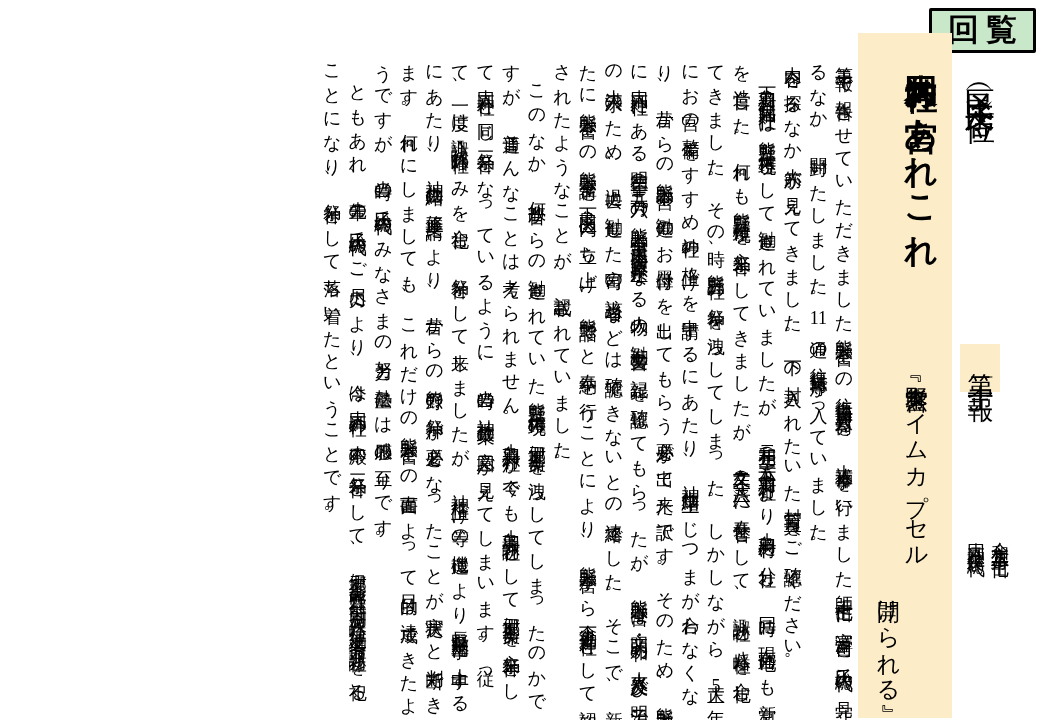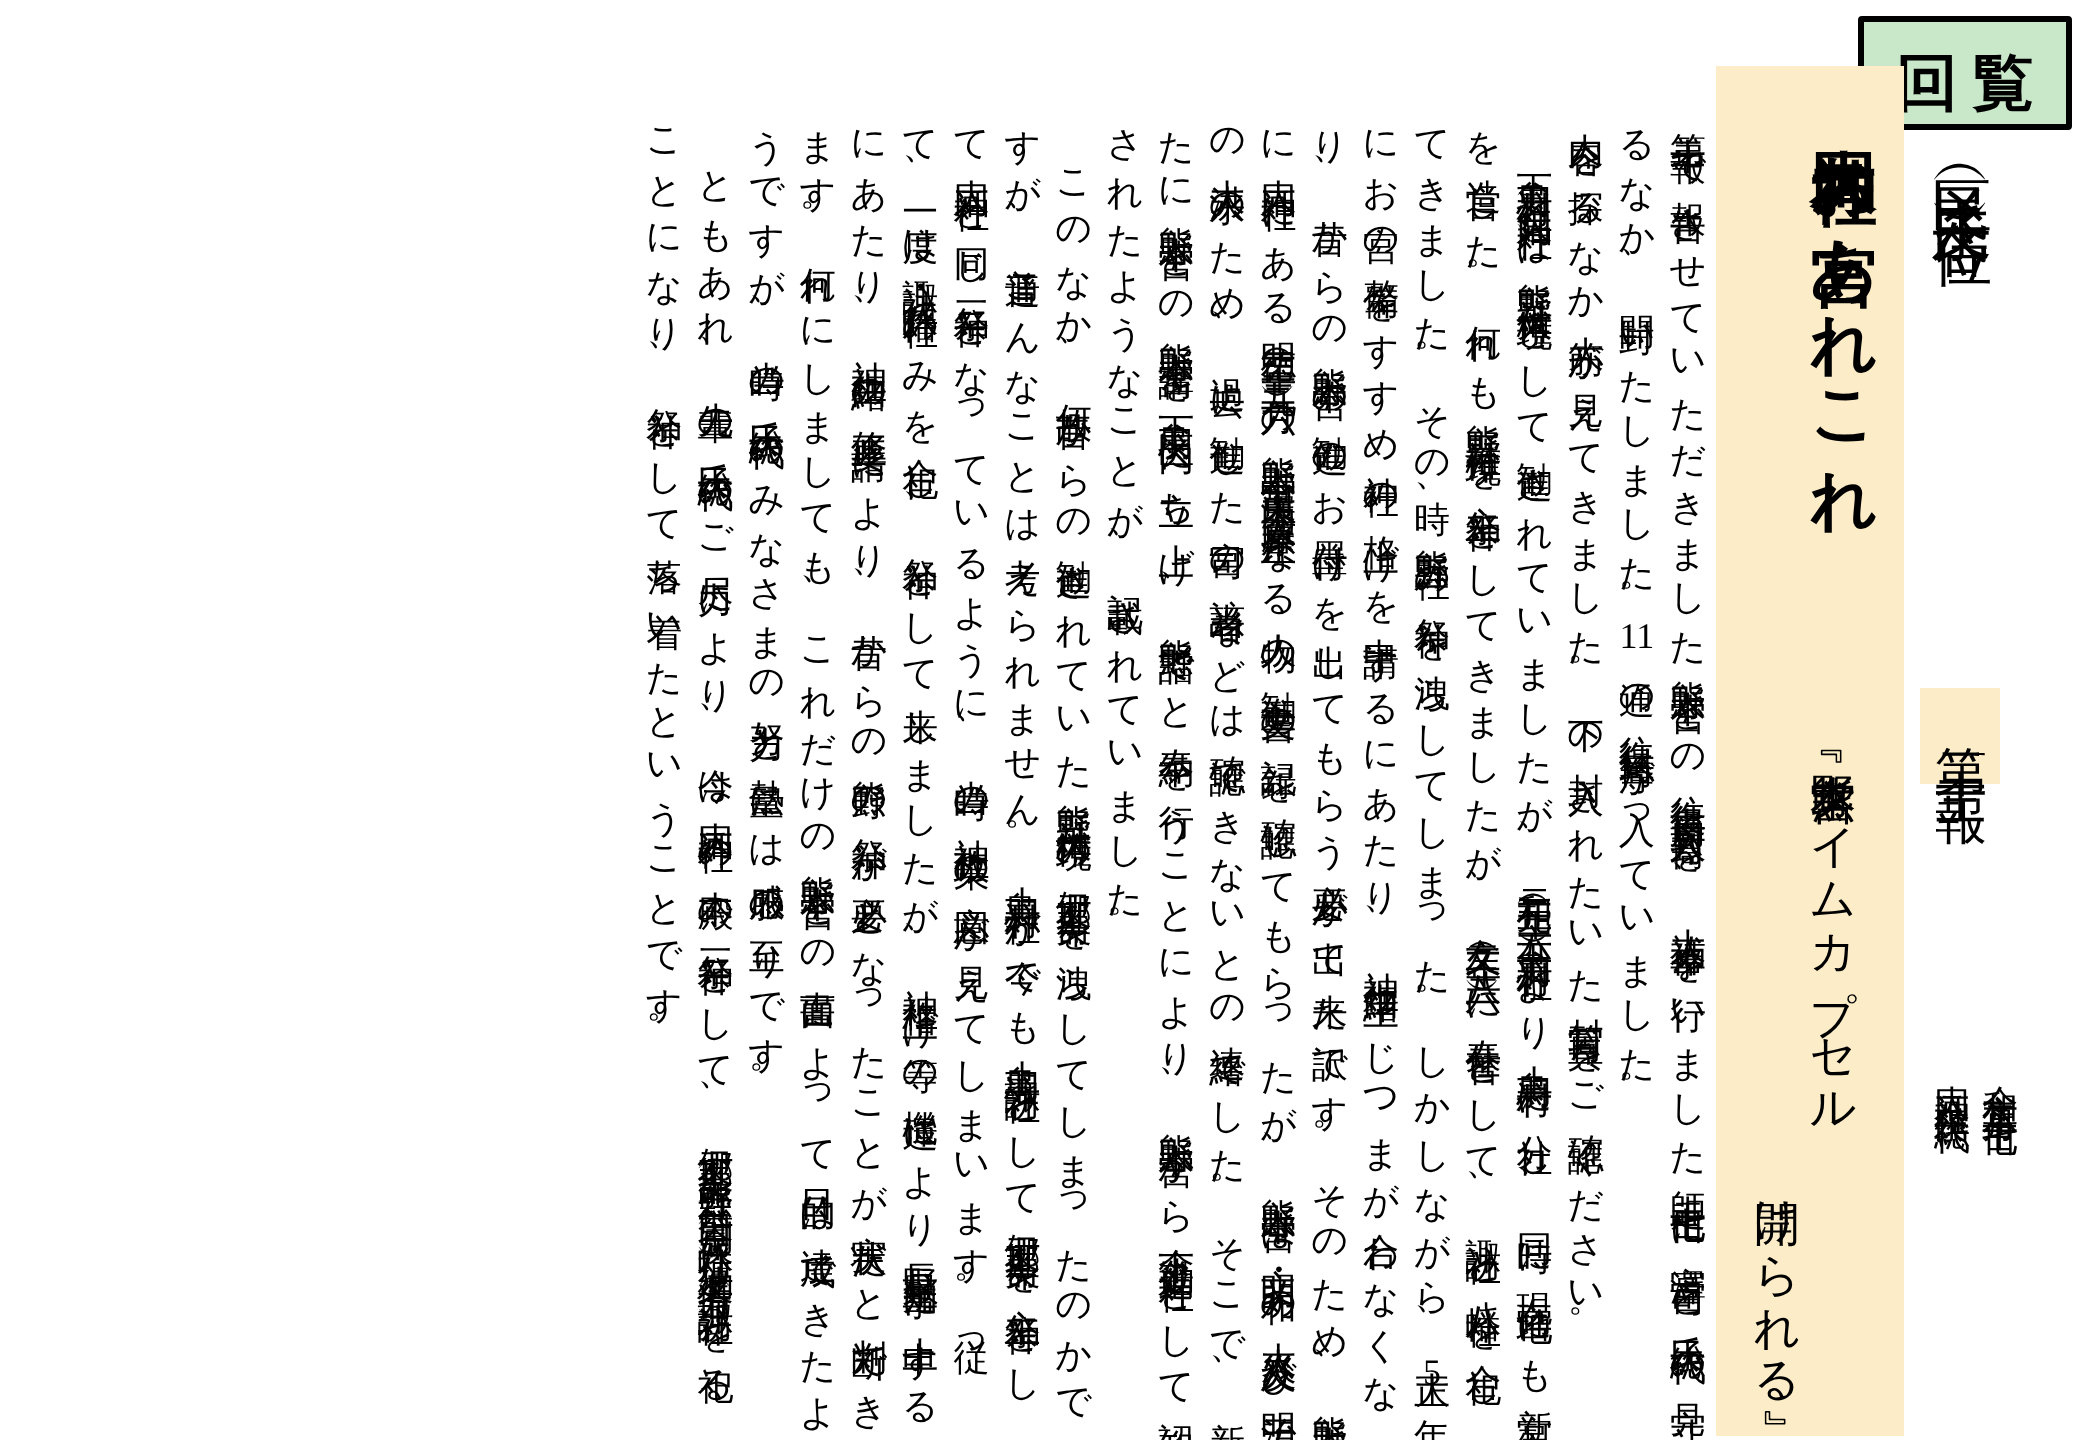--- a/index.html
+++ b/index.html
@@ -12,21 +12,21 @@
     color:#000;
   }
   .vtext{
     writing-mode:vertical-rl;
     text-orientation:mixed;
   }
   
   .kairan{
     position:absolute;top:8px;right:4px;
     border:3px solid #000;border-radius:2px;
-    padding:14px 9px 3px 9px;
+    padding:2px 9px 3px 9px;
     font-size:31px;font-weight:bold;
     letter-spacing:7px;text-indent:7px;
     line-height:1.1;
   }
   
   .addressee{
     position:absolute;top:66px;right:42px;
     font-size:30px;letter-spacing:3.5px;
     line-height:1.2;
   }

